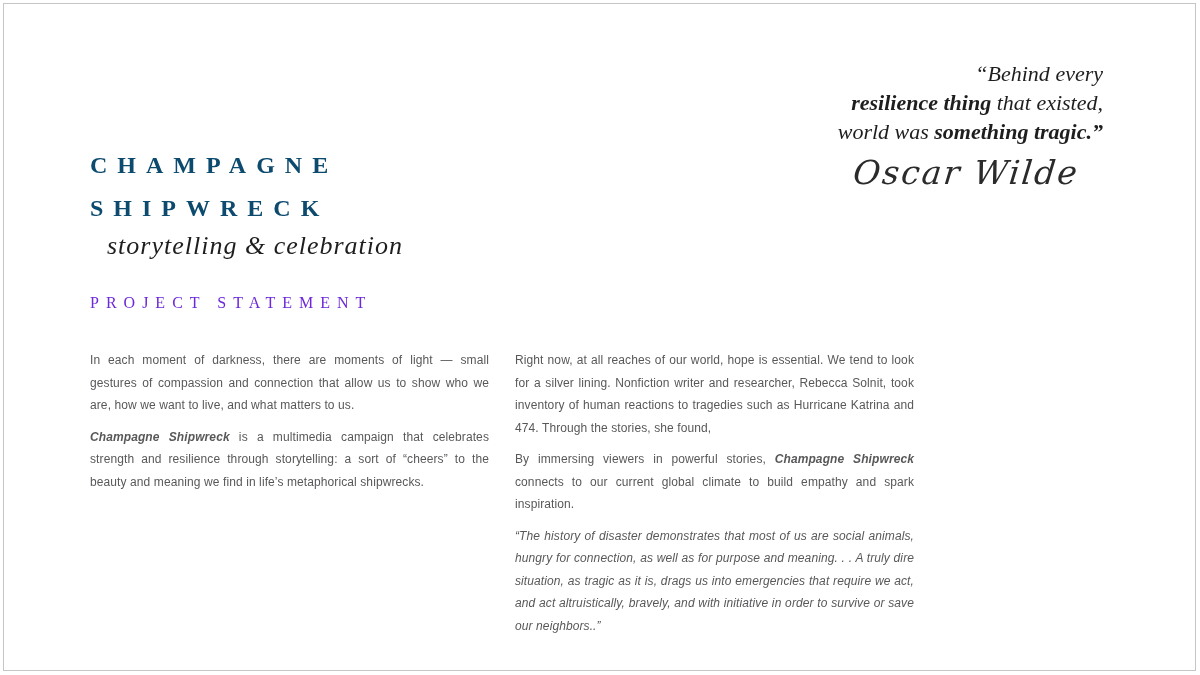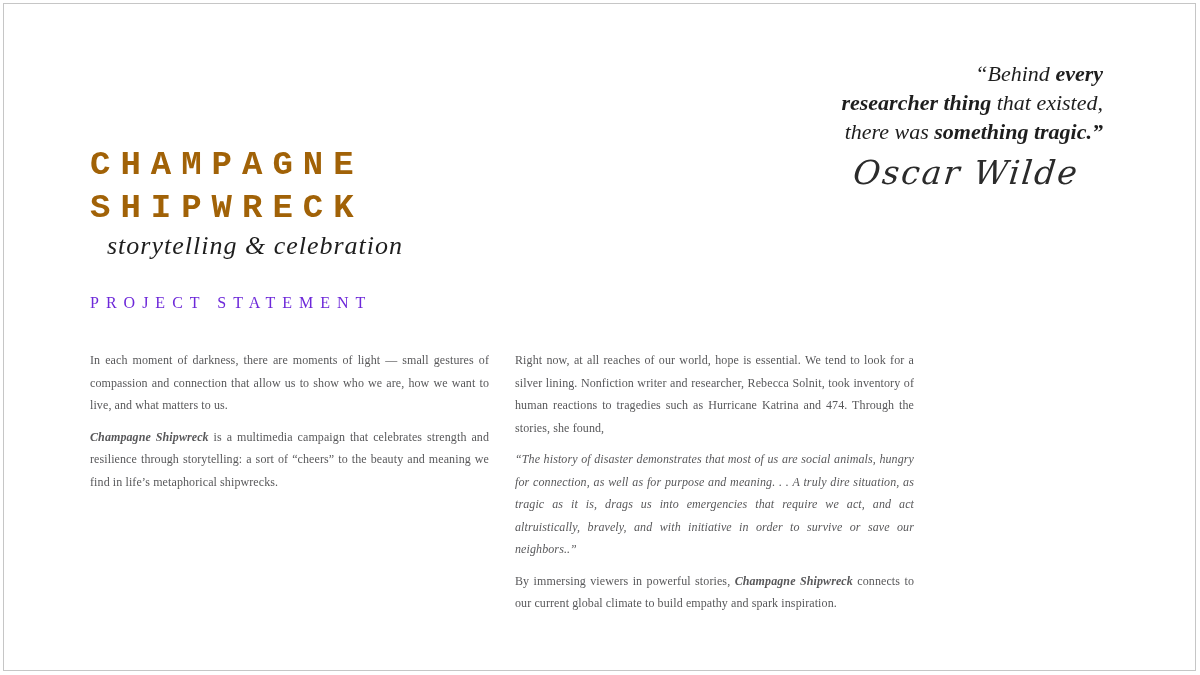--- a/index.html
+++ b/index.html
@@ -44,26 +44,26 @@
     transform: skewX(-6deg);
   }
 
   
   .brand {
     position: absolute;
     left: 86px;
     top: 140px;
   }
   .title-line {
-    font-family: Liberation Mono, monospace;
+    font-family: Liberation Serif, serif;
     font-weight: bold;
-    font-size: 34px;
+    font-size: 24px;
     line-height: 43px;
     letter-spacing: 10px;
-    color: #a16207;
+    color: #0c4a6e;
     white-space: nowrap;
   }
   .subtitle {
     margin-top: 1px;
     margin-left: 17px;
     font-family: "Liberation Serif", serif;
     font-style: italic;
     font-size: 26px;
     letter-spacing: 1px;
     color: #1e1e1e;
@@ -83,56 +83,55 @@
   }
 
   
   .columns {
     position: absolute;
     left: 86px;
     top: 345px;
     width: 824px;
     display: flex;
     gap: 26px;
-    font-family: Liberation Serif, serif;
   }
   .col { flex: 1; min-width: 0; }
   .col p {
     margin: 0 0 9px 0;
     font-size: 12px;
     line-height: 22.5px;
     text-align: justify;
     color: #58585a;
     letter-spacing: 0.1px;
   }
   .col p:last-child { margin-bottom: 0; }
 </style>
 </head>
 <body>
 
 <div class="slide">
 
   <div class="quote-block">
-    <div class="quote-text"><span>“Behind </span><b style="font-weight: bold;">every</b><br><b style="font-weight: bold;">researcher thing</b><span> that existed,</span><br><span>there was </span><b style="font-weight: bold;">something tragic.”</b></div>
+    <div class="quote-text"><span>“Behind </span><b style="font-weight: normal;">every</b><br><b style="font-weight: bold;">resilience thing</b><span> that existed,</span><br><span>world was </span><b style="font-weight: bold;">something tragic.”</b></div>
     <div class="signature">Oscar Wilde</div>
   </div>
 
   <div class="brand">
     <div class="title-line">CHAMPAGNE</div>
     <div class="title-line">SHIPWRECK</div>
     <div class="subtitle">storytelling &amp; celebration</div>
   </div>
 
   <div class="section-heading">PROJECT STATEMENT</div>
 
   <div class="columns">
     <div class="col">
       <p><span>In each moment of darkness, there are moments of light — small gestures of compassion and connection that allow us to show who we are, how we want to live, and what matters to us.</span></p>
       <p><b style="font-weight: bold; font-style: italic;">Champagne Shipwreck</b><span> is a multimedia campaign that celebrates strength and resilience through storytelling: a sort of “cheers” to the beauty and meaning we find in life’s metaphorical shipwrecks.</span></p>
     </div>
     <div class="col">
       <p><span>Right now, at all reaches of our world, hope is essential. We tend to look for a silver lining. Nonfiction writer and researcher, Rebecca Solnit, took inventory of human reactions to tragedies such as Hurricane Katrina and 474. Through the stories, she found,</span></p>
+      <p><span>By immersing viewers in powerful stories, </span><b style="font-weight: bold; font-style: italic;">Champagne Shipwreck</b><span> connects to our current global climate to build empathy and spark inspiration.</span></p>
       <p><span style="font-style: italic;">“The history of disaster demonstrates that most of us are social animals, hungry for connection, as well as for purpose and meaning. . . A truly dire situation, as tragic as it is, drags us into emergencies that require we act, and act altruistically, bravely, and with initiative in order to survive or save our neighbors..”</span></p>
-      <p><span>By immersing viewers in powerful stories, </span><b style="font-weight: bold; font-style: italic;">Champagne Shipwreck</b><span> connects to our current global climate to build empathy and spark inspiration.</span></p>
     </div>
   </div>
 
 </div>
 
 </body></html>

